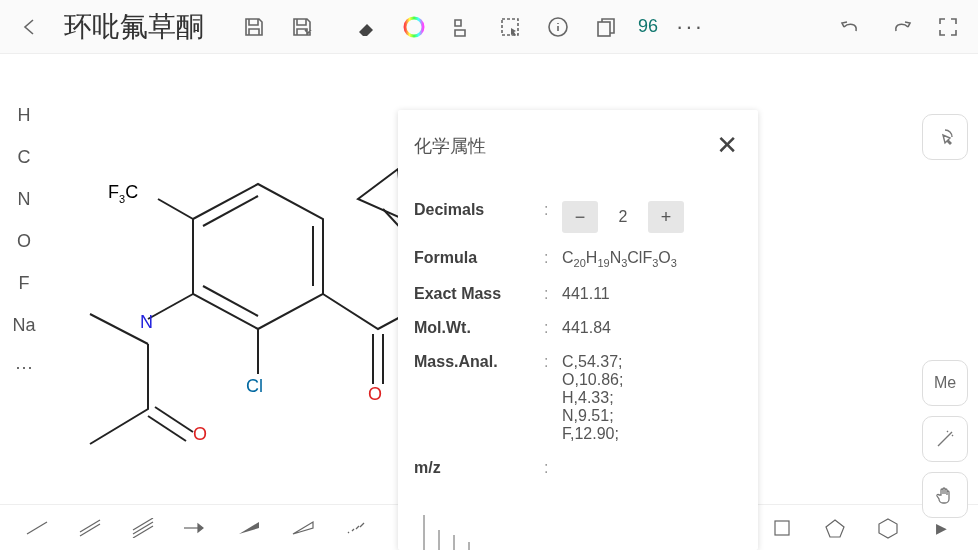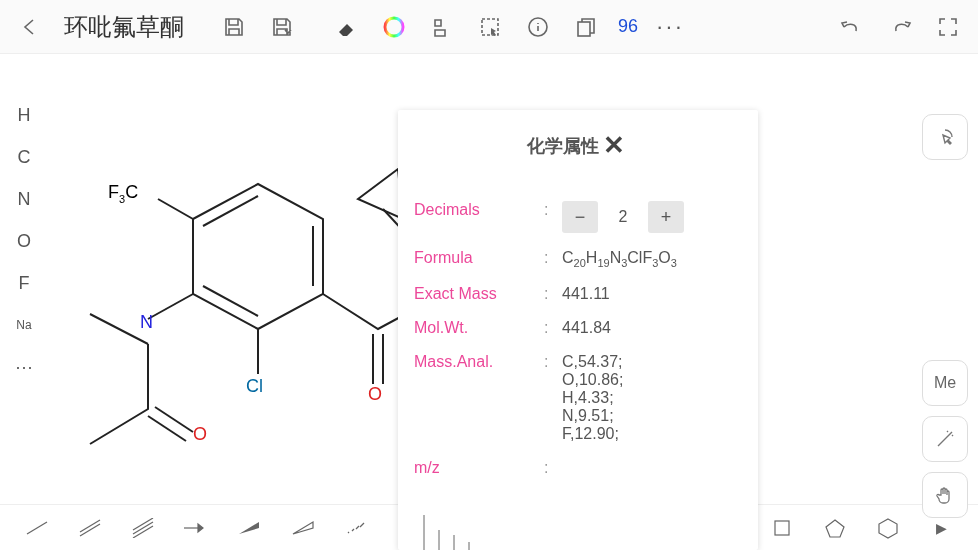--- a/index.html
+++ b/index.html
@@ -12,64 +12,64 @@
     height: 54px; display: flex; align-items: center;
     padding: 0 6px; background: #fafafa;
     border-bottom: 1px solid #eee;
   }
   .tb-btn {
     width: 44px; height: 44px; display: flex; align-items: center;
     justify-content: center; color: #555; cursor: pointer;
     border-radius: 6px; margin: 0 2px;
   }
   .tb-btn svg { stroke: #666; fill: none; stroke-width: 1.6; }
-  .title-text { font-size: 24px; color: #333; margin: 0 10px; }
+  .title-text { font-size: 28px; color: #333; margin: 0 10px; }
   .tb-spacer { flex: 0 0 16px; }
-  .tb-count { font-size: 18px; color: #1d4ed8; margin: 0 8px; }
+  .tb-count { font-size: 18px; color: #0f766e; margin: 0 8px; }
   .main {
     position: relative; height: 450px; display: flex;
   }
   
   .elem-palette {
     width: 48px; display: flex; flex-direction: column;
     padding-top: 40px; position: relative; z-index: 2;
   }
   .elem-btn {
     height: 42px; display: flex; align-items: center; justify-content: center;
     font-size: 18px; color: #555; cursor: pointer;
   }
-  .elem-btn.wide { font-size: 12px; }
+  .elem-btn.wide { font-size: 18px; }
   .arrow-handle {
     position: absolute; left: 50px; top: 256px;
     width: 28px; height: 38px; background: #fff; border: 1px solid #e0e0e0;
     display: flex; align-items: center; justify-content: center;
     color: #888; font-size: 12px; cursor: pointer; border-radius: 3px;
   }
   
   .canvas {
     flex: 1; position: relative; background: #fff;
   }
   .mol-label { position: absolute; font-size: 18px; }
   .red { color: #d22; } .blue { color: #22d; } .green { color: #0369a1; }
   
   .panel {
     position: absolute; left: 398px; top: 56px;
     width: 360px; height: 440px; background: #fff;
     box-shadow: 0 1px 6px rgba(0,0,0,.15); border-radius: 2px;
     padding: 16px 16px 0 16px; overflow: hidden; color: #555;
   }
   .panel-head {
-    display: flex; justify-content: center; align-items: center;
-    font-size: 18px; padding-bottom: 18px; margin-bottom: 10px; font-weight: bold;
+    display: flex; justify-content: space-between; align-items: center;
+    font-size: 18px; padding-bottom: 18px; margin-bottom: 10px;
   }
   .close-x { font-size: 26px; cursor: pointer; color: #444; padding: 4px; }
   .prow {
     display: flex; font-size: 16px; padding: 8px 0; align-items: flex-start;
   }
-  .plabel { width: 130px; color: #ec4899; }
+  .plabel { width: 130px; color: #404040; font-weight: bold; }
   .pcolon { width: 18px; color: #999; }
   .pval { flex: 1; color: #555; }
   .stepper { display: inline-flex; align-items: center; }
   .step-btn {
     width: 36px; height: 32px; background: #e6e6e6; border: none;
     font-size: 18px; color: #555; cursor: pointer; border-radius: 3px;
   }
   .step-val {
     width: 50px; text-align: center; font-size: 16px; color: #555;
   }

